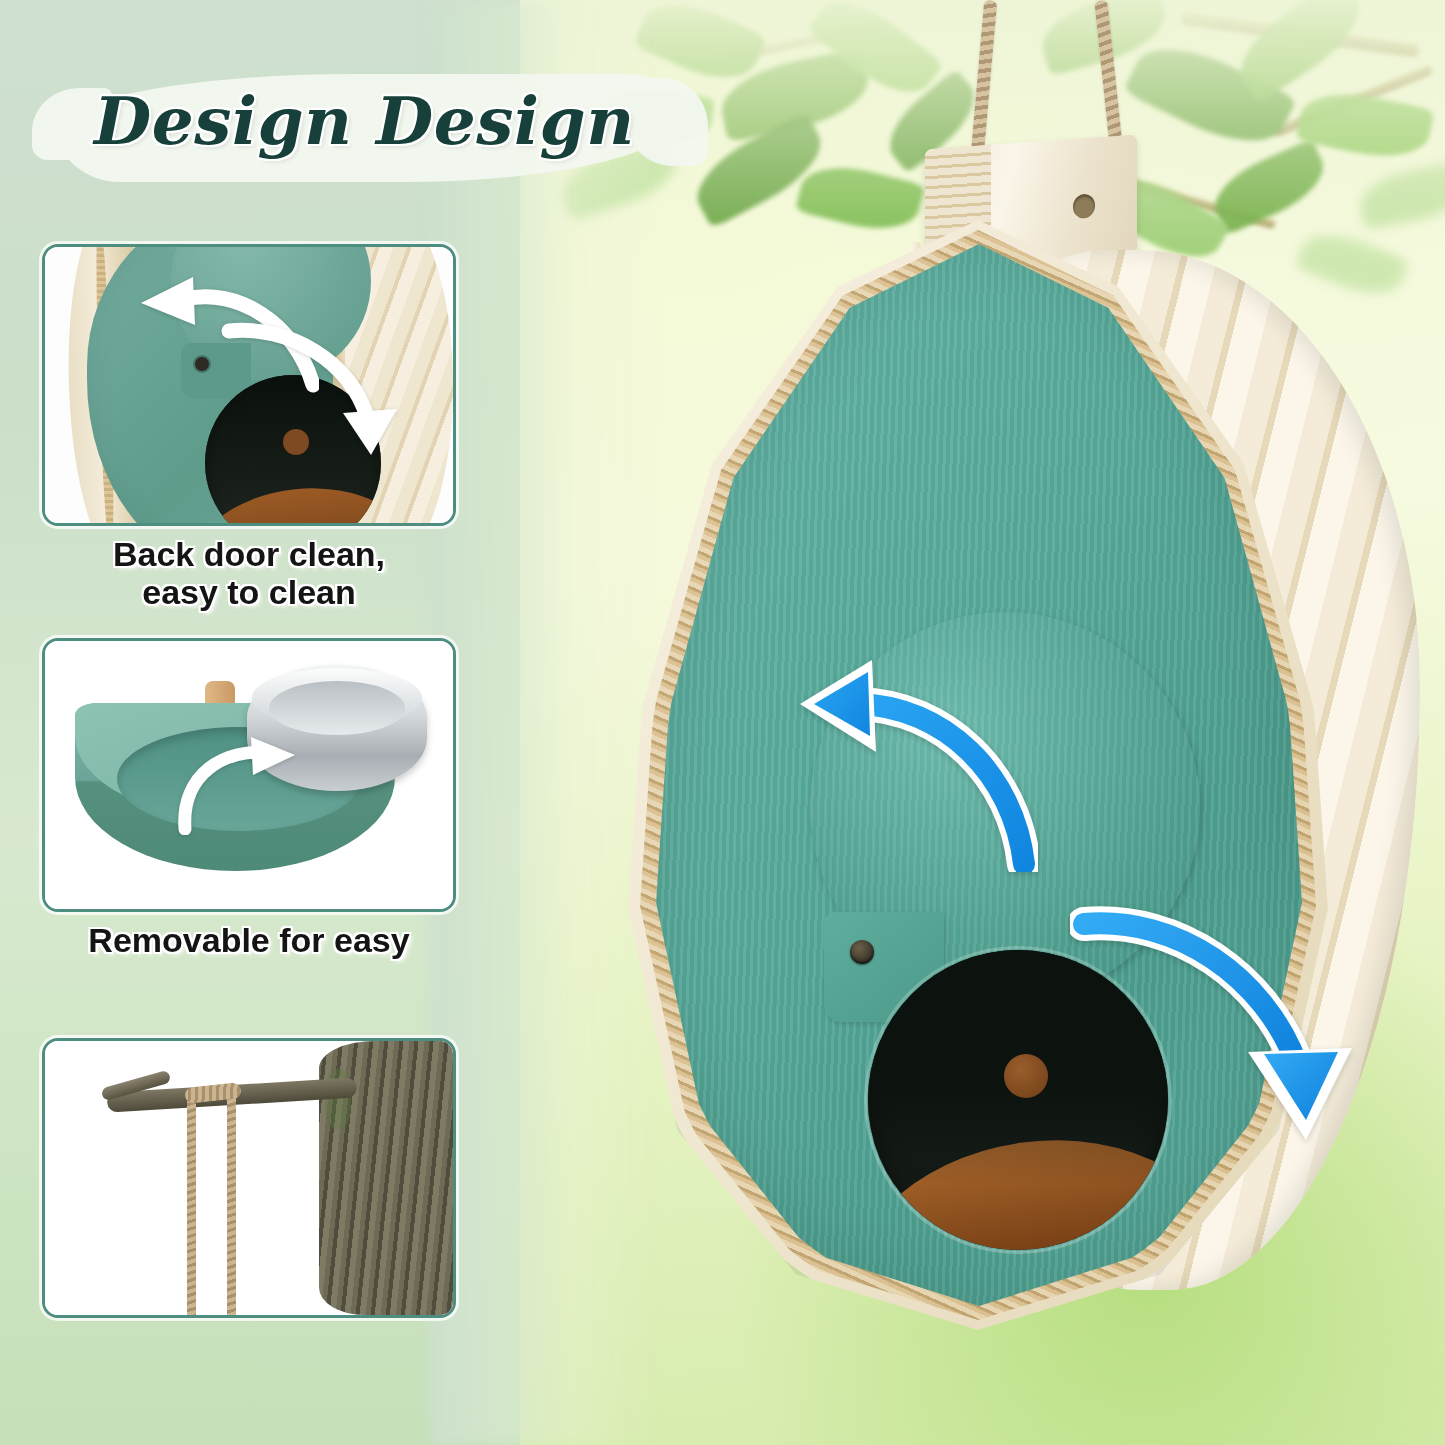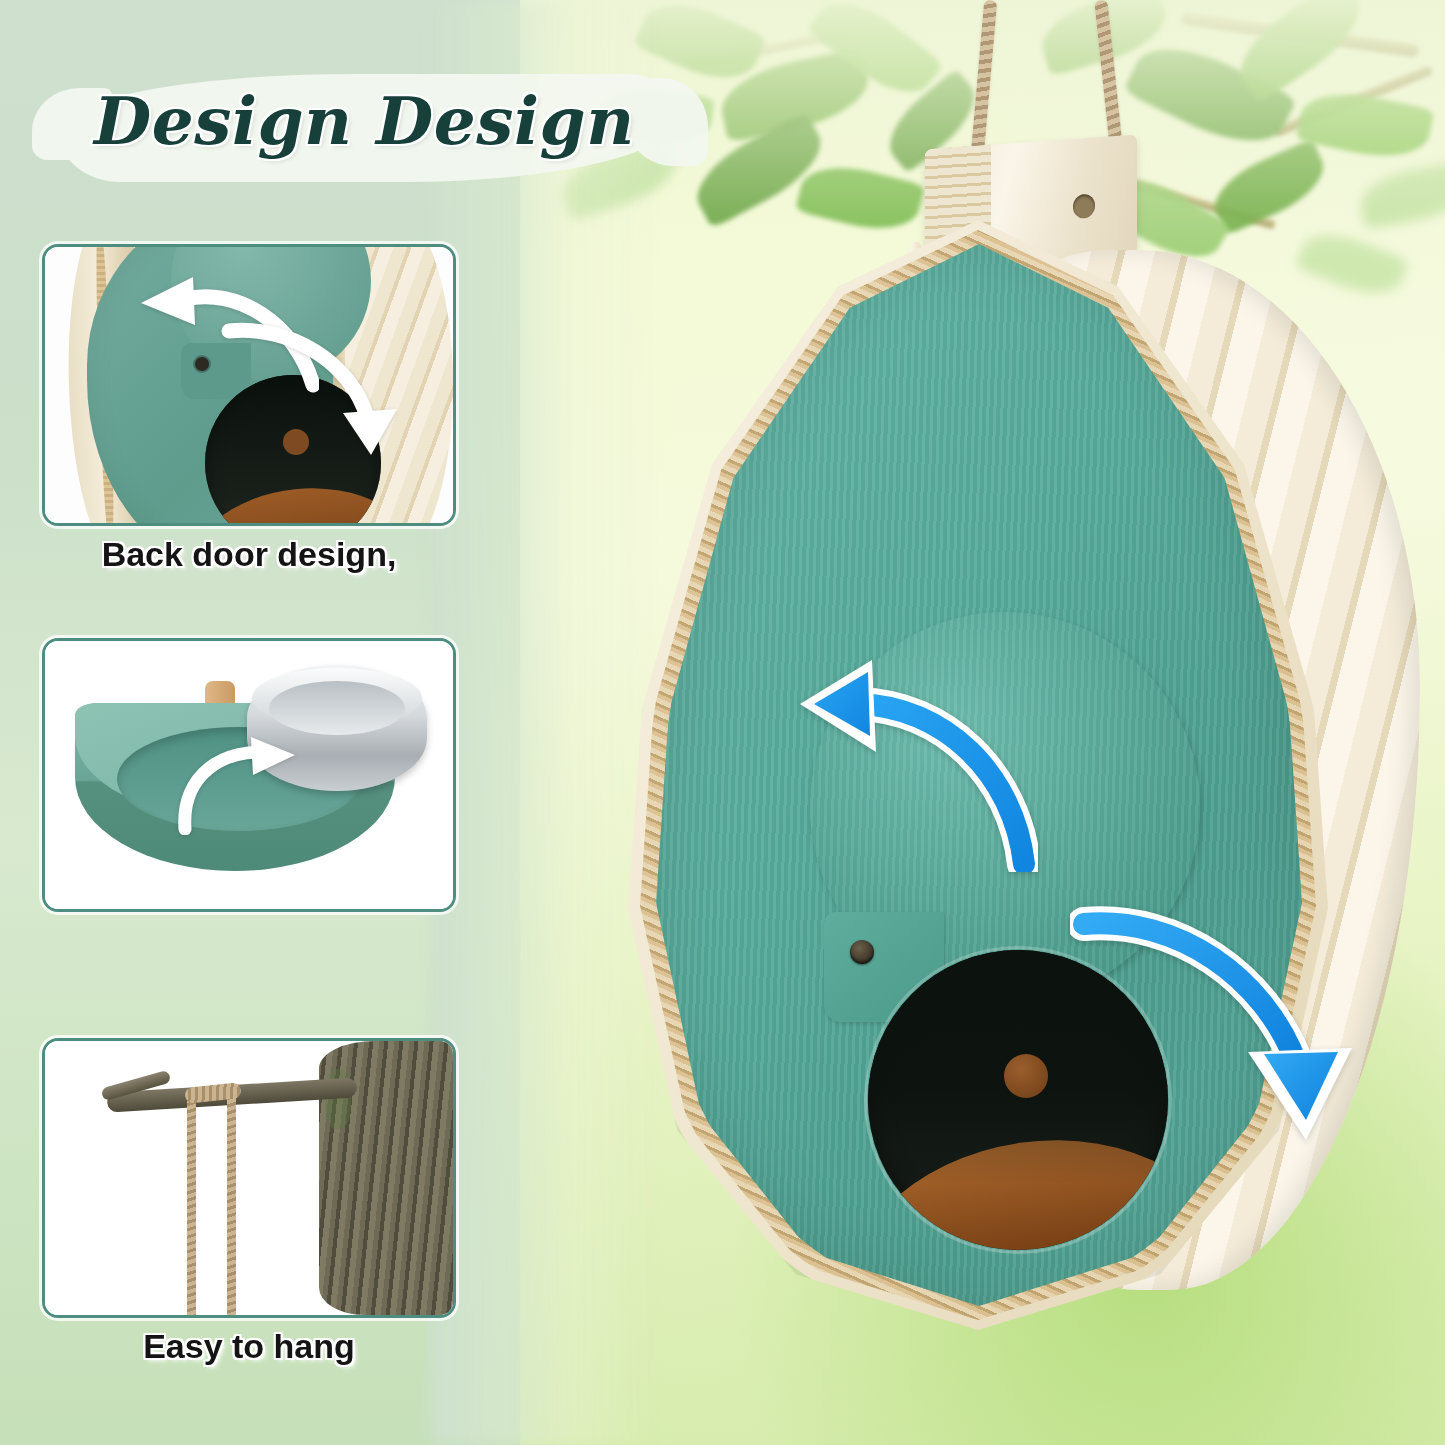--- a/index.html
+++ b/index.html
@@ -422,21 +422,22 @@
     <svg class="warrow" style="left:44px;top:22px;" width="230" height="130" viewBox="0 0 230 130">
       <path d="M224 116 C206 54 148 18 96 30 L96 30" fill="none" stroke="#ffffff" stroke-width="15" stroke-linecap="round"></path>
       <path d="M104 8 L52 34 L106 56 Z" fill="#ffffff"></path>
     </svg>
     <svg class="warrow" style="left:176px;top:74px;" width="190" height="140" viewBox="0 0 190 140">
       <path d="M8 10 C70 4 130 42 146 96" fill="none" stroke="#ffffff" stroke-width="15" stroke-linecap="round"></path>
       <path d="M122 92 L150 134 L176 88 Z" fill="#ffffff"></path>
     </svg>
   </div>
   <div class="caption noselect">
-    <div>Back door design,</div>
+    <div>Back door clean,</div>
+    <div>easy to clean</div>
   </div>
 </div>
 
 <div class="card" id="card2">
   <div class="frame">
     <div class="c2-bg"></div>
     <div class="c2-peg"></div>
     <div class="c2-base"></div>
     <div class="c2-top"></div>
     <div class="c2-recess"></div>
@@ -444,35 +445,33 @@
       <div class="outer"></div>
       <div class="rim"></div>
       <div class="inner"></div>
     </div>
     <svg class="warrow" style="left:116px;top:96px;" width="140" height="98" viewBox="0 0 140 98">
       <path d="M24 92 C20 38 62 10 112 16" fill="none" stroke="#ffffff" stroke-width="13" stroke-linecap="round"></path>
       <path d="M90 0 L134 18 L92 38 Z" fill="#ffffff"></path>
     </svg>
   </div>
   <div class="caption noselect">
+    <div>Removable for easy</div>
   </div>
 </div>
 
 <div class="card" id="card3">
   <div class="frame">
     <div class="c3-bg"></div>
     <div class="c3-trunk"></div>
     <div class="c3-branch"></div>
     <div class="c3-branch2"></div>
     <div class="c3-rope1"></div>
     <div class="c3-rope2"></div>
     <div class="c3-ropeTop"></div>
-  </div>
-  <div class="caption noselect">
-    <div>Easy to hang</div>
   </div>
 </div>
 
 <div class="product">
 
   <div class="hanger-rope-l"></div>
   <div class="hanger-rope-r"></div>
 
   <div class="hanger-block">
     <div class="ply"></div>

